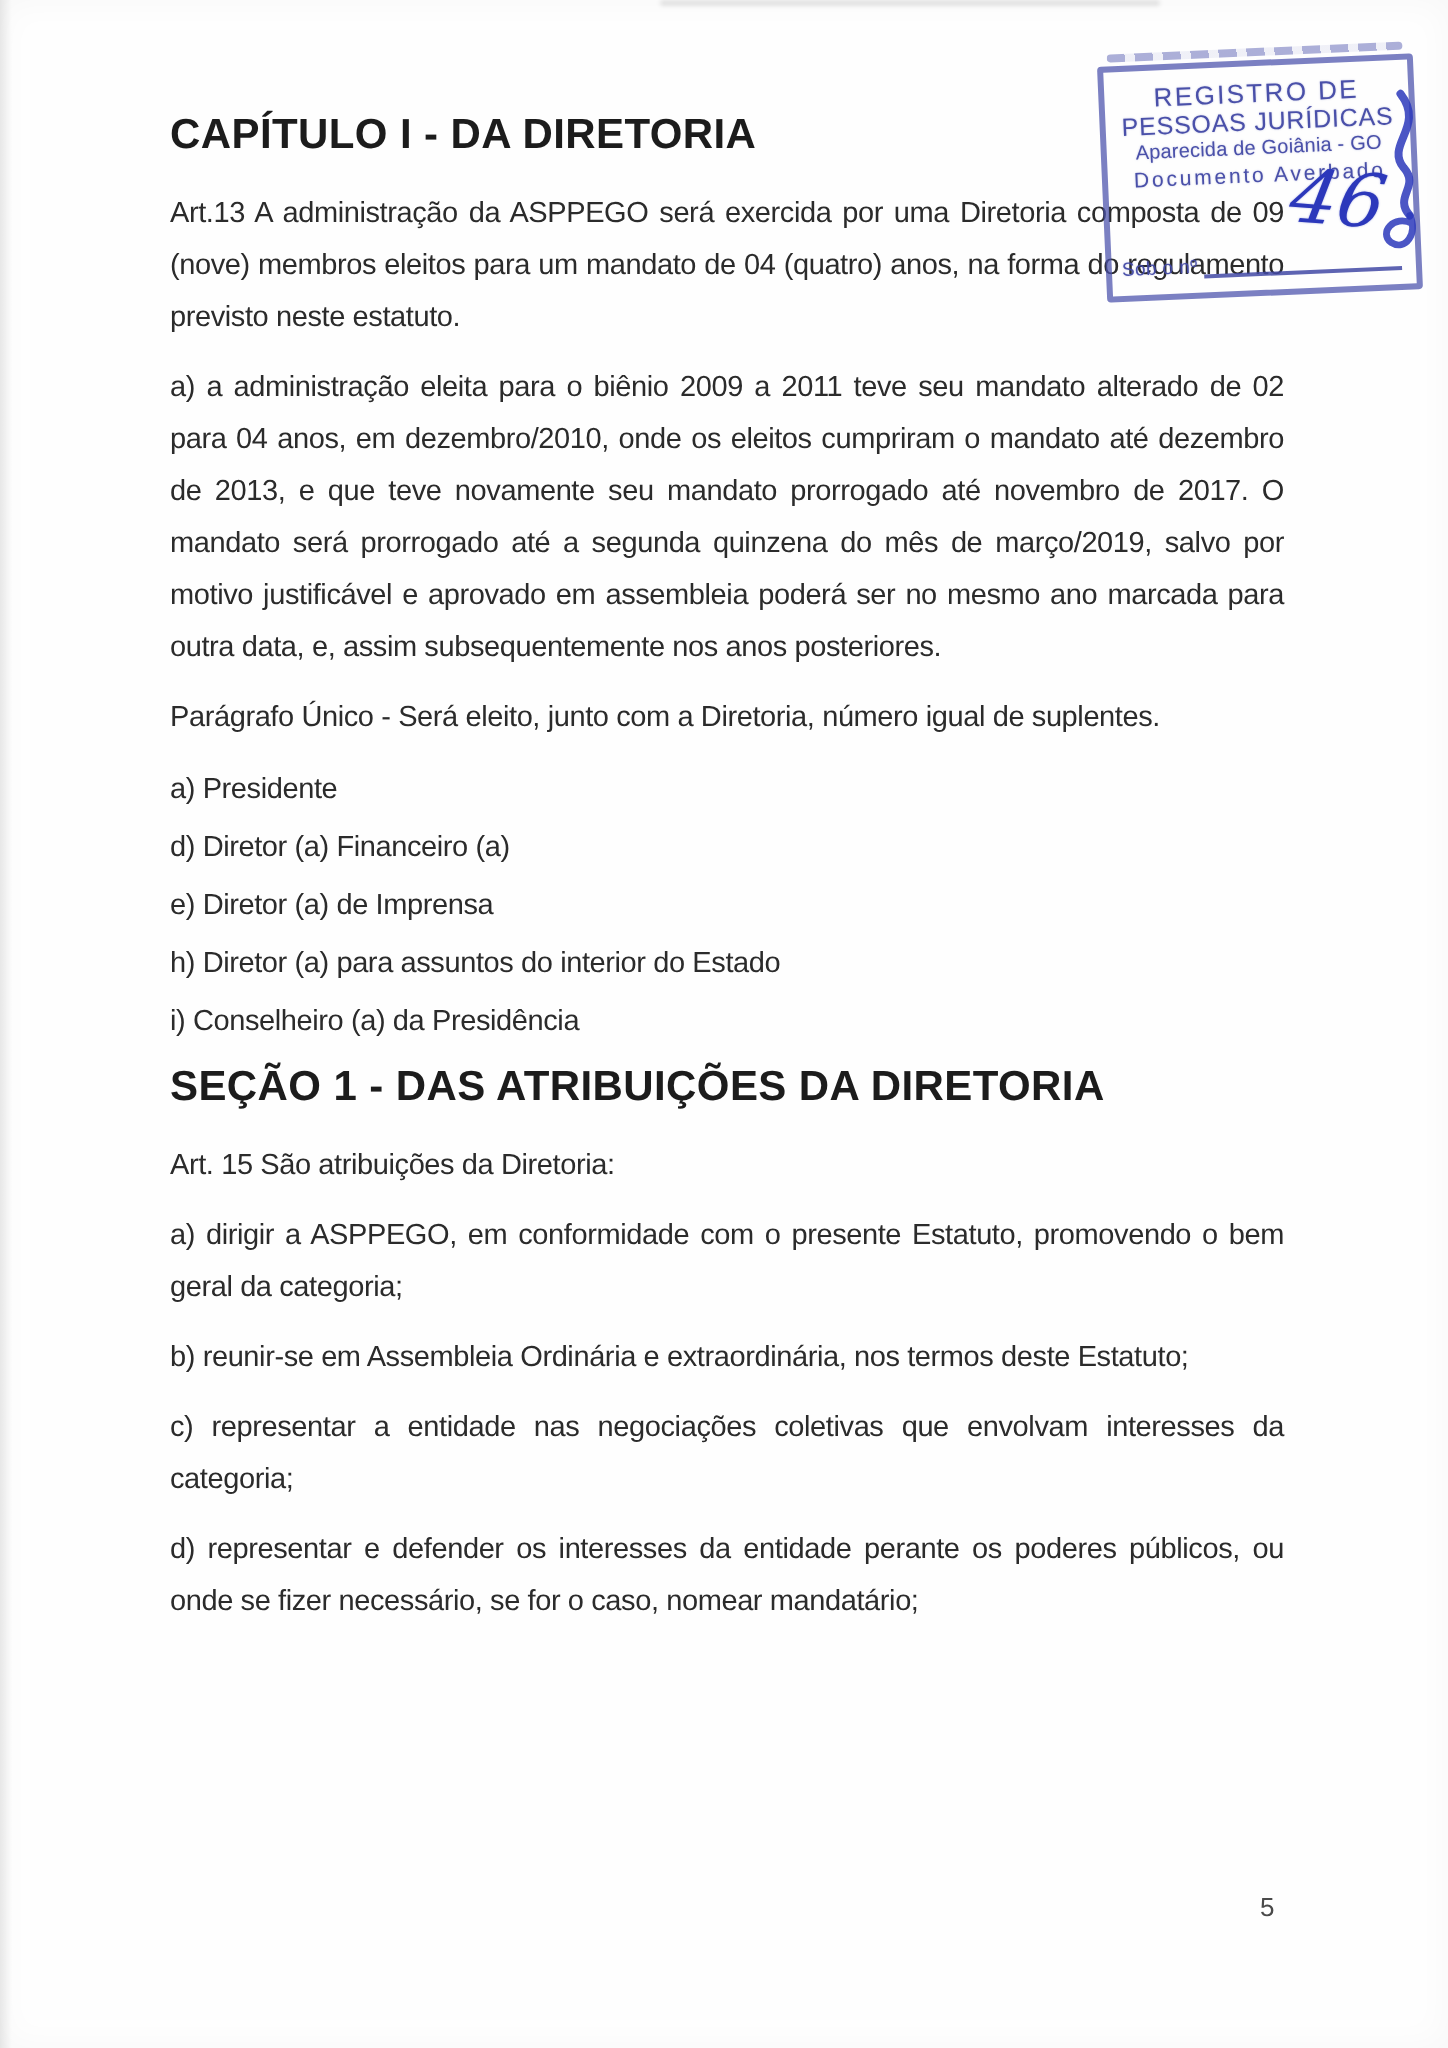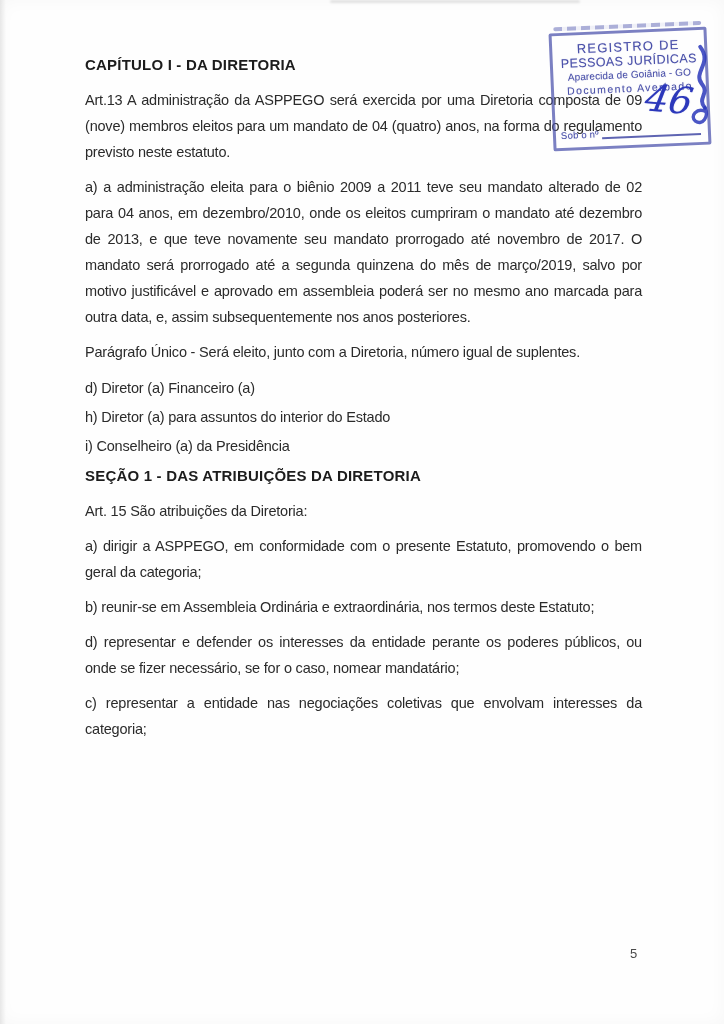--- a/index.html
+++ b/index.html
@@ -15,21 +15,21 @@
     pointer-events:none;
   }
   .scan-top-smear {
     position:absolute; top:0; left:330px; width:250px; height:3px;
     background:rgba(0,0,0,0.10); filter:blur(1px); border-radius:2px;
   }
   .text-layer {
     position:absolute; top:56px; left:85px; width:557px; color:#2a2a2a;
   }
   .heading {
-    font-size:15px; font-weight:bold; color:#1c1c1c;
+    font-size:21px; font-weight:bold; color:#1c1c1c;
     letter-spacing:0.2px; margin:0 0 14px 0;
   }
   .heading.second { margin-top:4px; }
   .paragraph {
     font-size:14.5px; line-height:26px; letter-spacing:-0.2px;
     text-align:justify; margin:0 0 9px 0; color:#2b2b2b;
   }
   .list-item {
     font-size:14.5px; line-height:29px; letter-spacing:-0.2px;
     margin:0; color:#2b2b2b;
@@ -86,30 +86,32 @@
 
   <div class="scan-edge-left"></div>
   <div class="scan-top-smear"></div>
 
   <div class="text-layer">
     <div class="heading">CAPÍTULO I - DA DIRETORIA</div>
     <div class="paragraph">Art.13 A administração da ASPPEGO será exercida por uma Diretoria composta de 09 (nove) membros eleitos para um mandato de 04 (quatro) anos, na forma do regulamento previsto neste estatuto.</div>
     <div class="paragraph">a) a administração eleita para o biênio 2009 a 2011 teve seu mandato alterado de 02 para 04 anos, em dezembro/2010, onde os eleitos cumpriram o mandato até dezembro de 2013, e que teve novamente seu mandato prorrogado até novembro de 2017. O mandato será prorrogado até a segunda quinzena do mês de março/2019, salvo por motivo justificável e aprovado em assembleia poderá ser no mesmo ano marcada para outra data, e, assim subsequentemente nos anos posteriores.</div>
     <div class="paragraph">Parágrafo Único - Será eleito, junto com a Diretoria, número igual de suplentes.</div>
     <div class="list-block">
+      <div class="list-item">a) Presidente</div>
       <div class="list-item">d) Diretor (a) Financeiro (a)</div>
+      <div class="list-item">e) Diretor (a) de Imprensa</div>
       <div class="list-item">h) Diretor (a) para assuntos do interior do Estado</div>
       <div class="list-item">i) Conselheiro (a) da Presidência</div>
     </div>
     <div class="heading second">SEÇÃO 1 - DAS ATRIBUIÇÕES DA DIRETORIA</div>
     <div class="paragraph">Art. 15 São atribuições da Diretoria:</div>
     <div class="paragraph">a) dirigir a ASPPEGO, em conformidade com o presente Estatuto, promovendo o bem geral da categoria;</div>
     <div class="paragraph">b) reunir-se em Assembleia Ordinária e extraordinária, nos termos deste Estatuto;</div>
+    <div class="paragraph">c) representar a entidade nas negociações coletivas que envolvam interesses da categoria;</div>
     <div class="paragraph">d) representar e defender os interesses da entidade perante os poderes públicos, ou onde se fizer necessário, se for o caso, nomear mandatário;</div>
-    <div class="paragraph">c) representar a entidade nas negociações coletivas que envolvam interesses da categoria;</div>
   </div>
 
   <div class="stamp">
     <div class="stamp-line1">REGISTRO DE</div>
     <div class="stamp-line2">PESSOAS JURÍDICAS</div>
     <div class="stamp-line3">Aparecida de Goiânia - GO</div>
     <div class="stamp-line4">Documento  Averbado</div>
     <div class="stamp-number-row">
       <span>Sob o nº</span>
       <span class="stamp-number-blank"></span>

